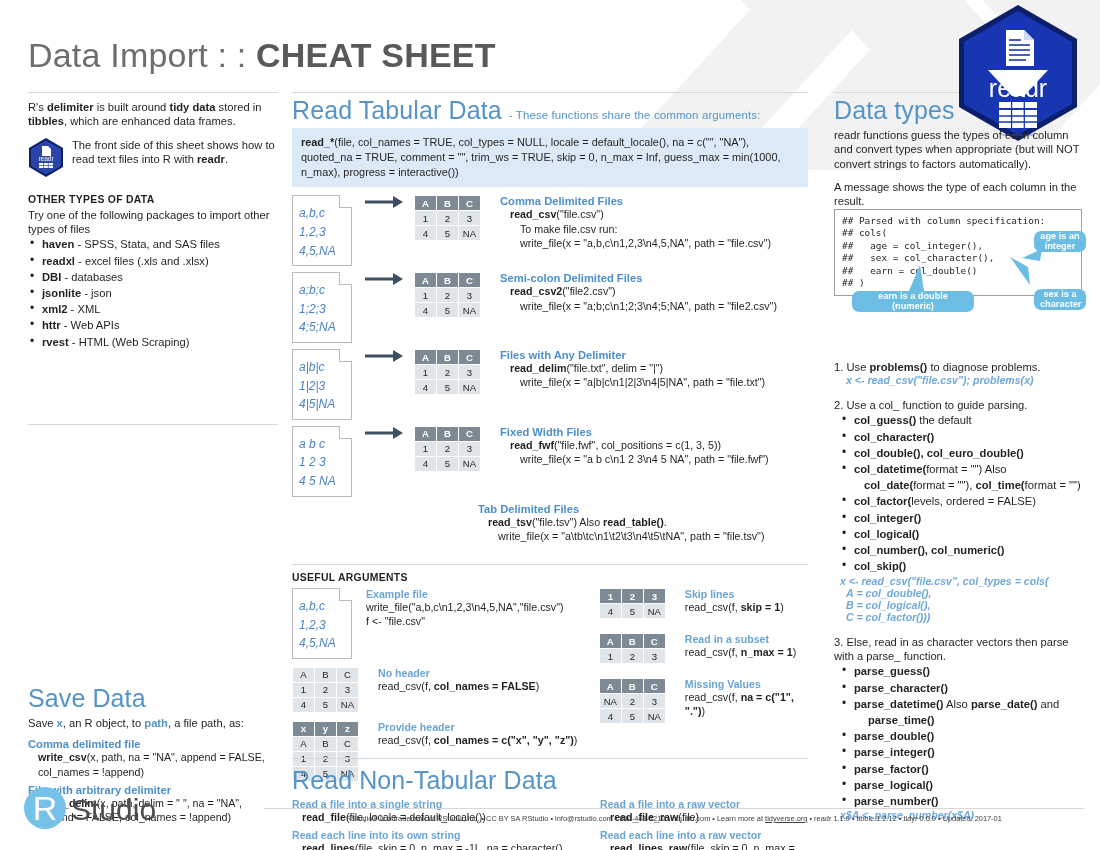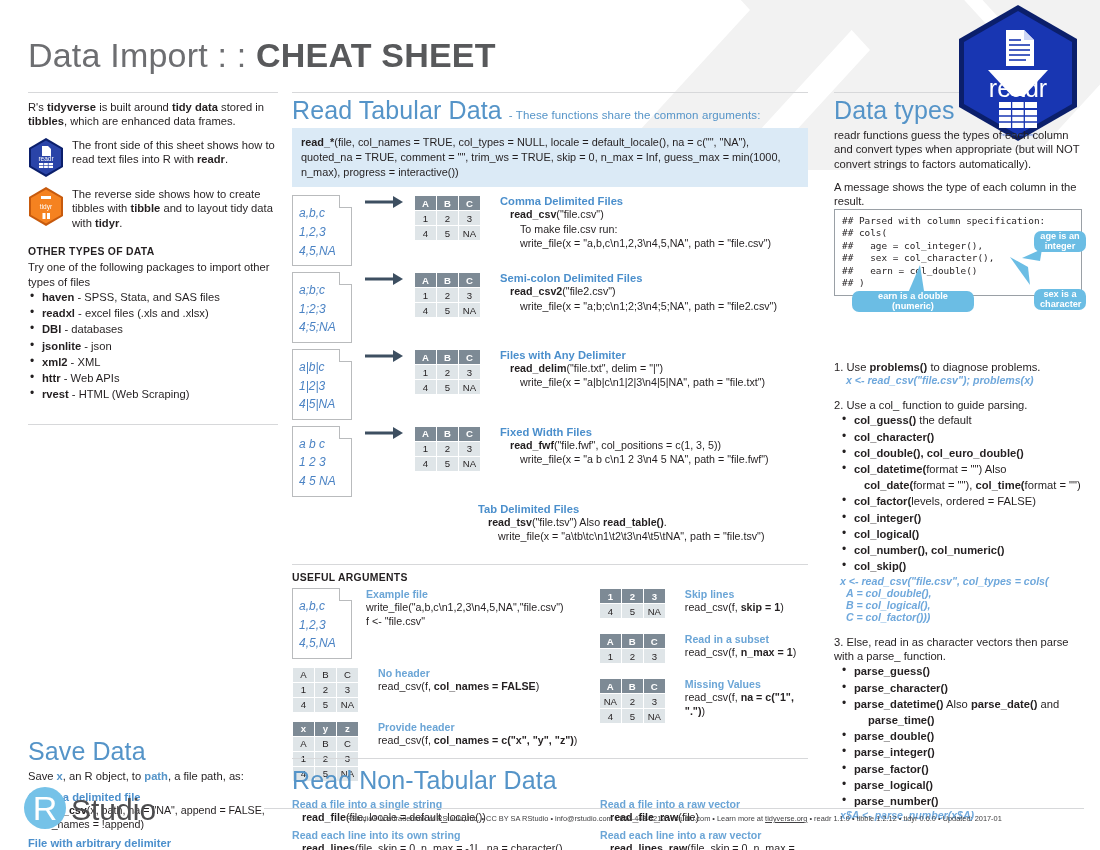--- a/index.html
+++ b/index.html
@@ -177,54 +177,41 @@
           <line x1="45" y1="120" x2="83" y2="120"></line>
         </g>
       </g>
       <text x="64" y="134" font-family="Liberation Sans, sans-serif" font-size="4" fill="#4a6fd6" text-anchor="middle">readr.tidyverse.org</text>
     </svg>
   </div>
 
   <div class="col col-left">
 
     <div class="p">
-      R's <b>tidyverse</b> is built around <b>tidy data</b> stored in <b>tibbles</b>, which are enhanced data frames.
+      R's <b>delimiter</b> is built around <b>tidy data</b> stored in <b>tibbles</b>, which are enhanced data frames.
     </div>
 
     <div class="badge-row">
       <div class="hexmini">
         <svg width="36" height="41" viewBox="0 0 36 41">
           <polygon points="18,1 35,11 35,30 18,40 1,30 1,11" fill="#0b1f6b"></polygon>
           <polygon points="18,3.5 33,12 33,29 18,37.5 3,29 3,12" fill="#2a44a8"></polygon>
           <path d="M14,9 h6 l3,3 v7 h-9 z" fill="#ffffff"></path>
           <text x="18" y="24" font-family="Liberation Sans, sans-serif" font-size="6.5" fill="#ffffff" text-anchor="middle">readr</text>
           <rect x="11" y="26" width="14" height="5" fill="#ffffff"></rect>
           <g stroke="#2a44a8" stroke-width=".7">
             <line x1="15.6" y1="26" x2="15.6" y2="31"></line>
               <line x1="20.3" y1="26" x2="20.3" y2="31"></line>
             <line x1="11" y1="28.5" x2="25" y2="28.5"></line>
           </g>
         </svg>
       </div>
       <div class="txt">The front side of this sheet shows how to read text files into R with <b>readr</b>.</div>
     </div>
 
-    <div class="badge-row">
-      <div class="hexmini">
-        <svg width="36" height="41" viewBox="0 0 36 41">
-          <polygon points="18,1 35,11 35,30 18,40 1,30 1,11" fill="#c75a0d"></polygon>
-          <polygon points="18,3.5 33,12 33,29 18,37.5 3,29 3,12" fill="#f58220"></polygon>
-          <rect x="13" y="10" width="10" height="3" fill="#ffffff"></rect>
-          <text x="18" y="23" font-family="Liberation Sans, sans-serif" font-size="6.5" fill="#ffffff" text-anchor="middle">tidyr</text>
-          <rect x="14.5" y="27" width="3" height="6" fill="#ffffff"></rect>
-          <rect x="19" y="27" width="3" height="6" fill="#ffffff"></rect>
-        </svg>
-      </div>
-      <div class="txt">The reverse side shows how to create tibbles with <b>tibble</b> and to layout tidy data with <b>tidyr</b>.</div>
-    </div>
 
     <div style="height:16px"></div>
     <div class="caps">OTHER TYPES OF DATA</div>
     <div class="p" style="margin-top:3px;">Try one of the following packages to import other types of files</div>
     <ul class="bul pkglist" id="pkglist">
         <li><b>haven</b><span> - SPSS, Stata, and SAS files</span></li>
         <li><b>readxl</b><span> - excel files (.xls and .xlsx)</span></li>
         <li><b>DBI</b><span> - databases</span></li>
         <li><b>jsonlite</b><span> - json</span></li>
         <li><b>xml2</b><span> - XML</span></li>

